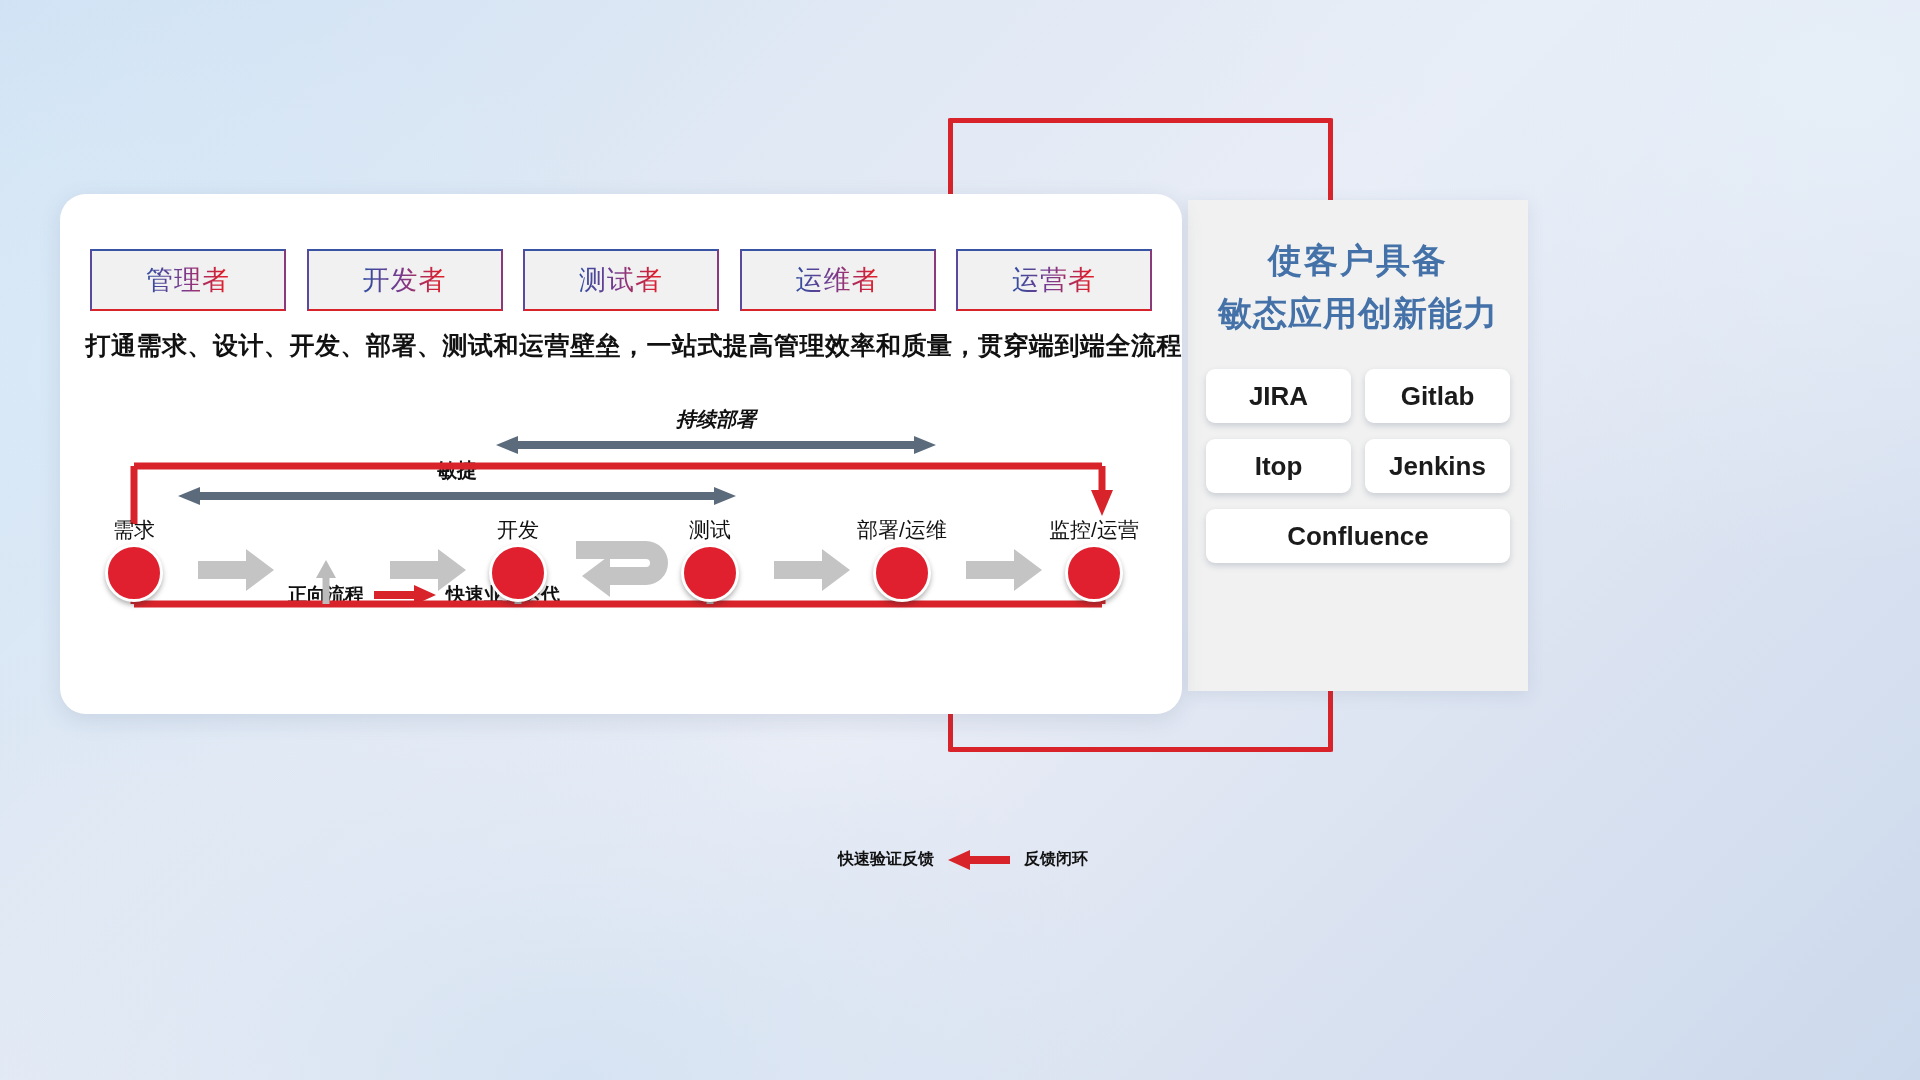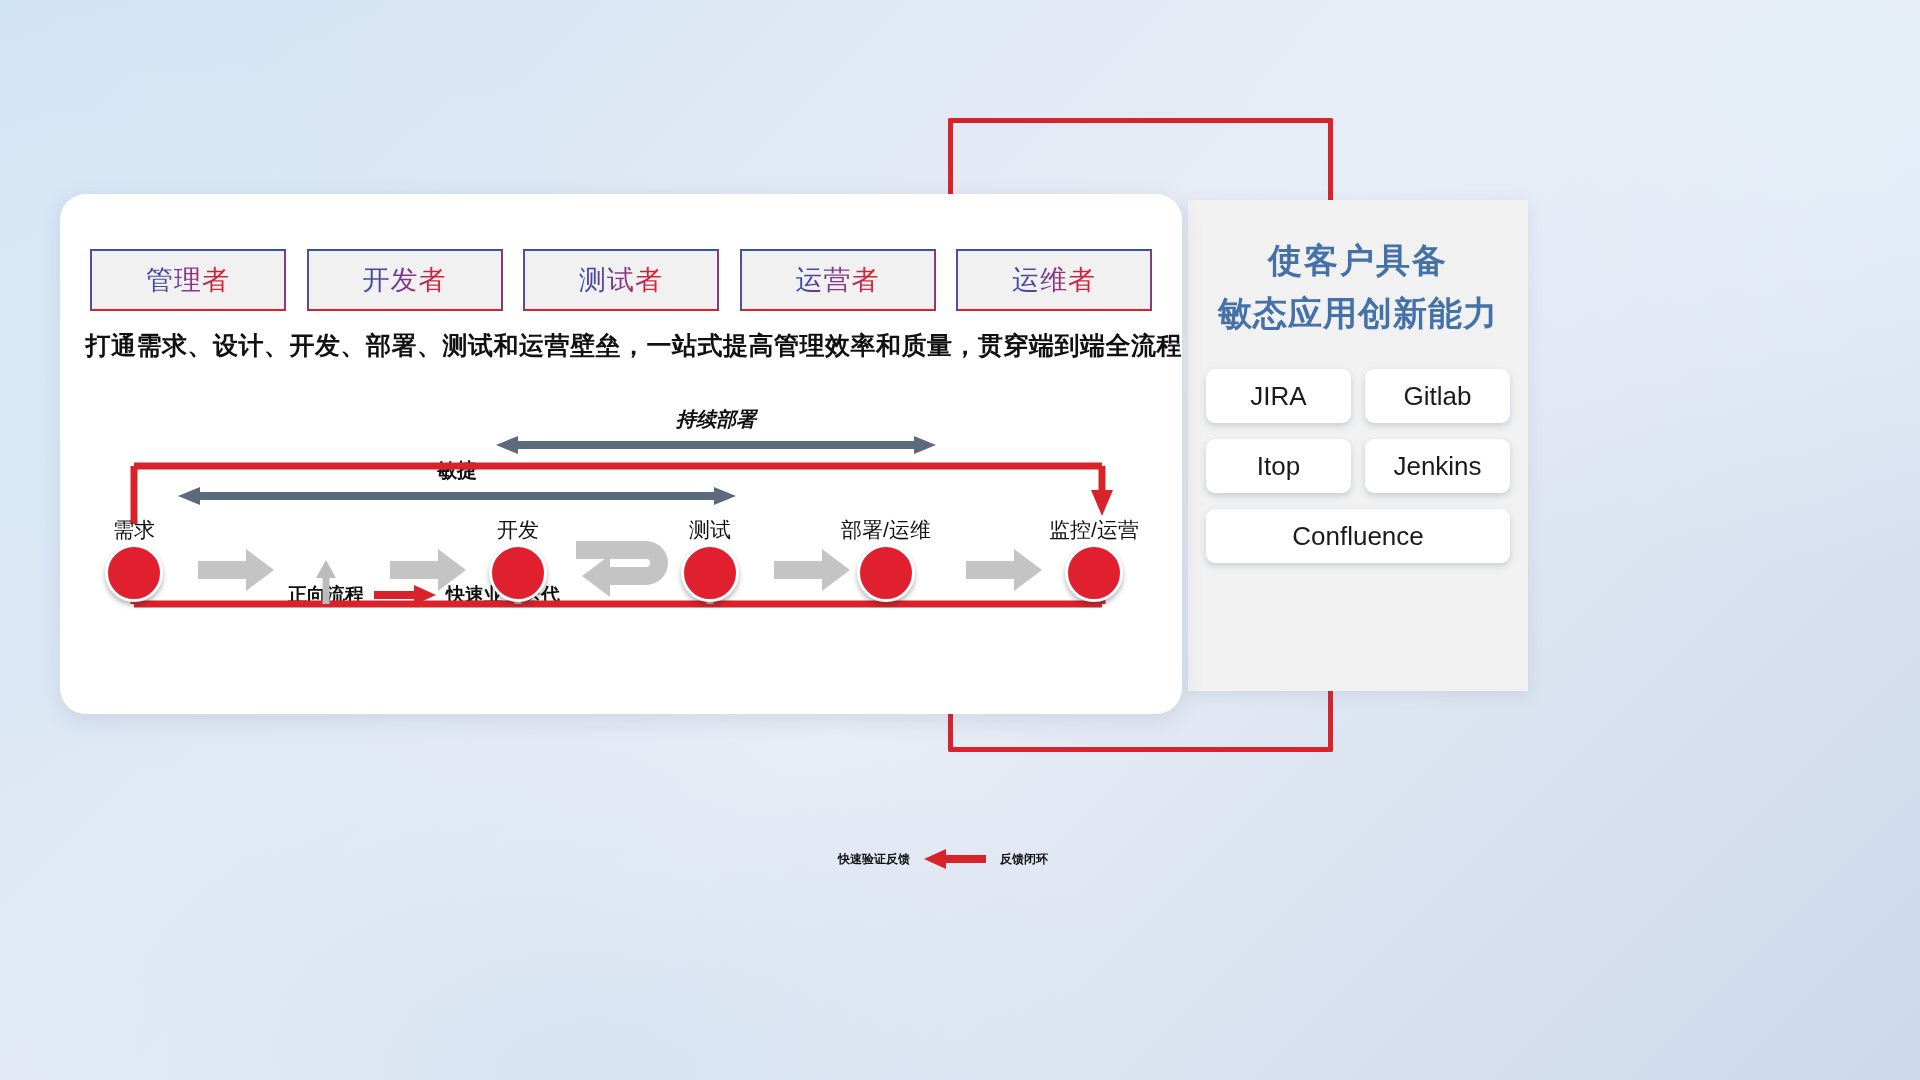--- a/index.html
+++ b/index.html
@@ -91,21 +91,21 @@
     font-size: 19px;
     font-weight: bold;
     color: #111;
   }
   #legend-feedback {
     position: absolute;
     left: 778px; top: 655px;
     display: flex;
     align-items: center;
     gap: 14px;
-    font-size: 12px;
+    font-size: 16px;
     font-weight: bold;
     color: #111;
   }
   .mini-arrow { display: block; }
 
   
   .span-arrow-wrap { position: absolute; }
   .span-arrow-label {
     position: absolute;
     width: 100%;
@@ -168,21 +168,21 @@
   }
   .tool-chip {
     height: 54px;
     flex: 0 0 calc(50% - 7px);
     background: #ffffff;
     border-radius: 9px;
     display: flex;
     align-items: center;
     justify-content: center;
     font-size: 26px;
-    font-weight: normal;
+    font-weight: bold;
     color: #1b1b1b;
     box-shadow: 0 3px 6px rgba(60,80,110,0.22);
   }
   .tool-chip.wide { flex: 0 0 100%; }
 </style>
 </head>
 <body>
 
 <div id="stage">
 
@@ -210,24 +210,24 @@
       <div class="role-box">
         <span class="role-label">管理者</span>
       </div>
       <div class="role-box">
         <span class="role-label">开发者</span>
       </div>
       <div class="role-box">
         <span class="role-label">测试者</span>
       </div>
       <div class="role-box">
+        <span class="role-label">运维者</span>
+      </div>
+      <div class="role-box">
         <span class="role-label">运营者</span>
-      </div>
-      <div class="role-box">
-        <span class="role-label">运维者</span>
       </div>
     </div>
 
     <div id="headline">打通需求、设计、开发、部署、测试和运营壁垒，一站式提高管理效率和质量，贯穿端到端全流程</div>
 
     <div id="legend-forward">
       <span>正向流程</span>
       <svg class="mini-arrow" width="62" height="20" viewBox="0 0 62 20">
         <path d="M0 6 H40 V0 L62 10 L40 20 V14 H0 Z" fill="#d8232a"></path>
       </svg>
@@ -280,21 +280,21 @@
       <div class="stage-dot"></div>
     </div>
     <div class="stage" style="left:398px; top:322px;">
       <div class="stage-label">开发</div>
       <div class="stage-dot"></div>
     </div>
     <div class="stage" style="left:590px; top:322px;">
       <div class="stage-label">测试</div>
       <div class="stage-dot"></div>
     </div>
-    <div class="stage" style="left:766px; top:322px;">
+    <div class="stage" style="left:782px; top:322px;">
       <div class="stage-label">部署/运维</div>
       <div class="stage-dot"></div>
     </div>
     <div class="stage" style="left:974px; top:322px;">
       <div class="stage-label">监控/运营</div>
       <div class="stage-dot"></div>
     </div>
 
     <svg class="gray-arrow" style="left:138px; top:355px;" width="76" height="42" viewBox="0 0 76 42">
       <path d="M0 12 H48 V0 L76 21 L48 42 V30 H0 Z" fill="#c4c4c4"></path>

